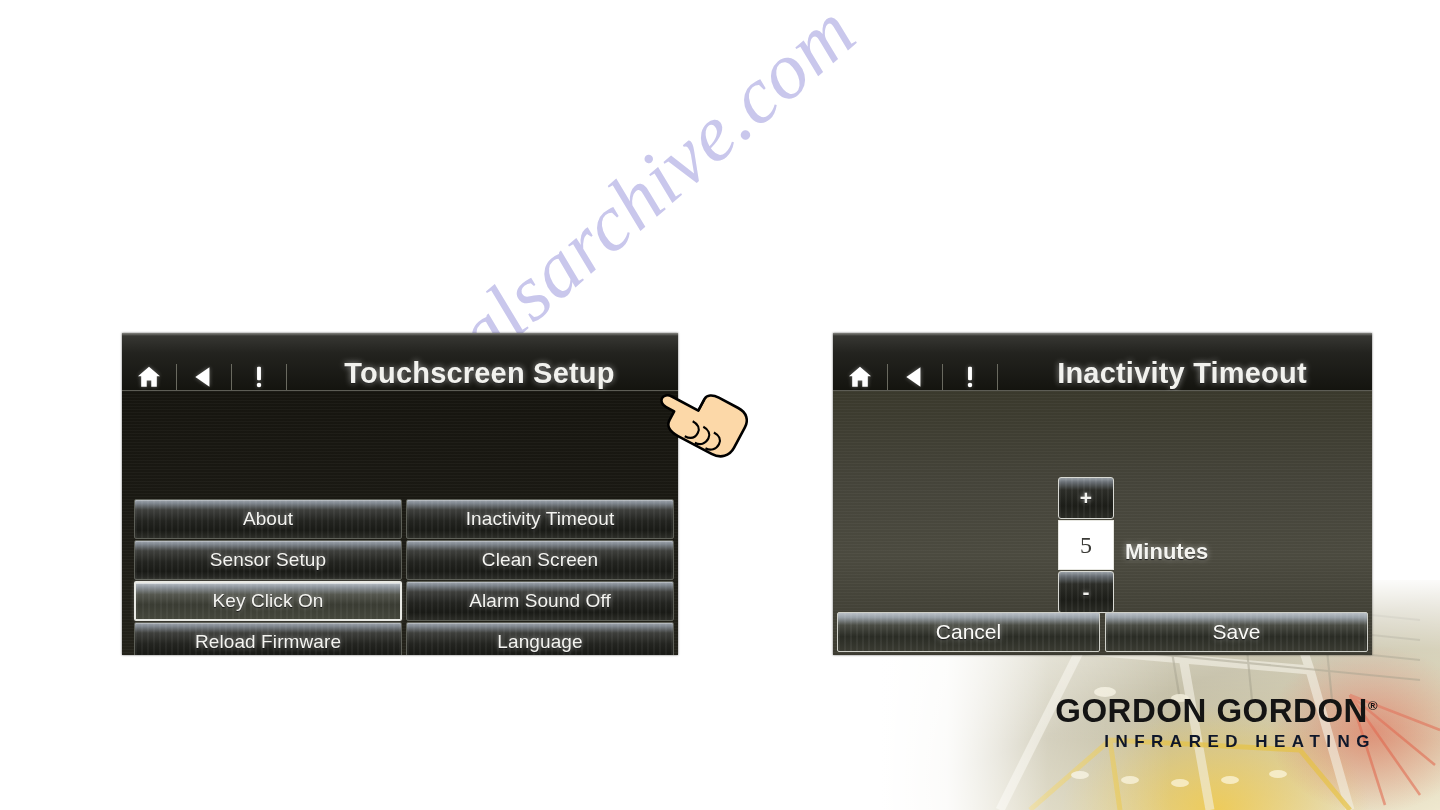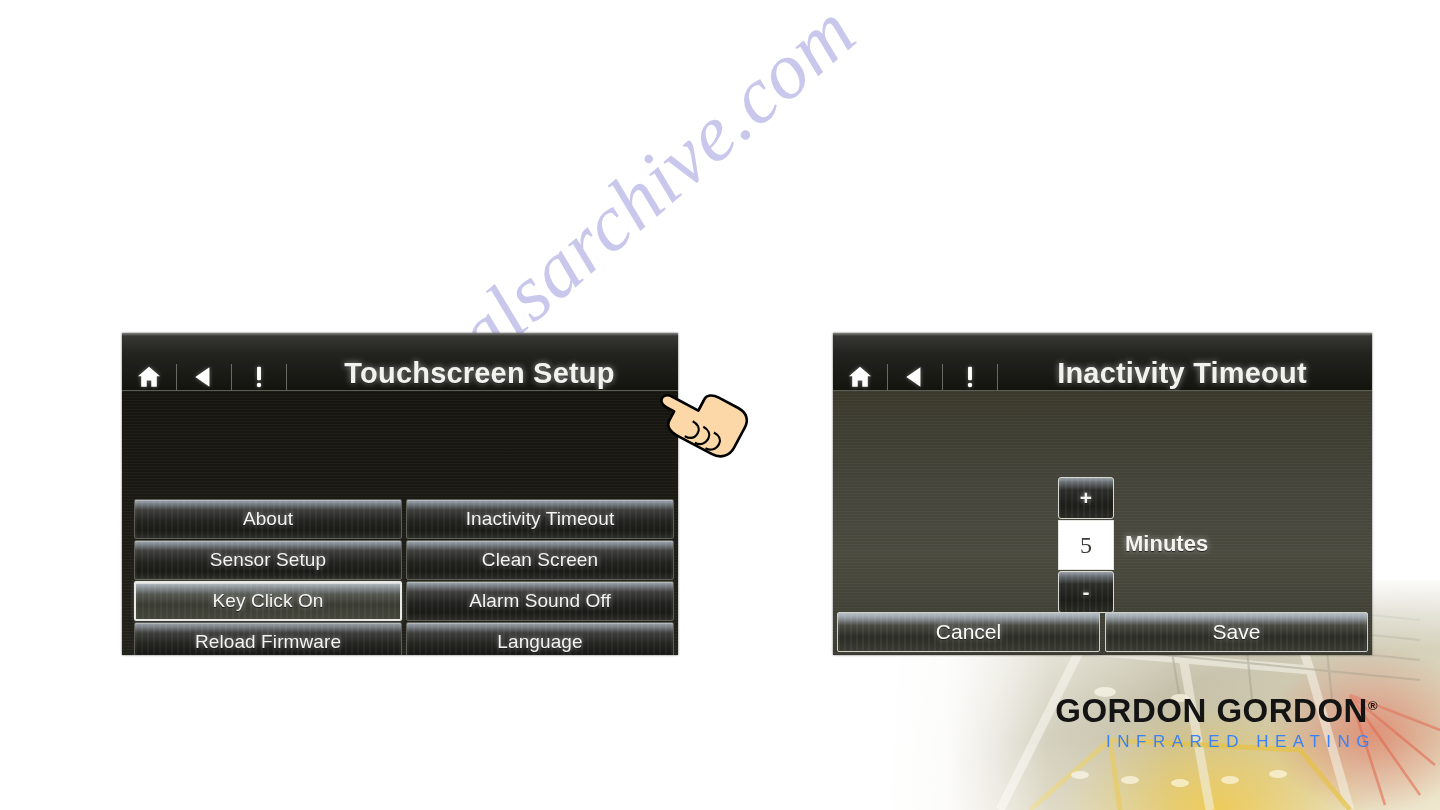--- a/index.html
+++ b/index.html
@@ -210,21 +210,21 @@
     display: flex;
     align-items: center;
     justify-content: center;
     color: #3a3a36;
     font-size: 24px;
     font-family: "Liberation Serif", serif;
   }
   .unit-label {
     position: absolute;
     left: 292px;
-    top: 140px;
+    top: 148px;
     color: #f4f4f0;
     font-size: 22px;
     font-weight: bold;
     text-shadow: 0 0 6px rgba(255,255,255,0.5), 0 1px 1px #000;
     z-index: 4;
   }
 
   .footer-row {
     position: absolute;
     left: 4px;
@@ -315,23 +315,23 @@
     white-space: nowrap;
   }
   .brand-reg {
     font-size: 13px;
     vertical-align: super;
     font-weight: bold;
   }
   .brand-sub {
     margin-top: 5px;
     font-size: 17px;
-    font-weight: normal;
+    font-weight: bold;
     letter-spacing: 6.5px;
-    color: #3b82f6;
+    color: #0f172a;
     white-space: nowrap;
     padding-right: 2px;
   }
 </style>
 </head>
 <body>
 
 <div id="watermark">manualsarchive.com</div>
 
 <div class="device-panel" id="panel-setup">

